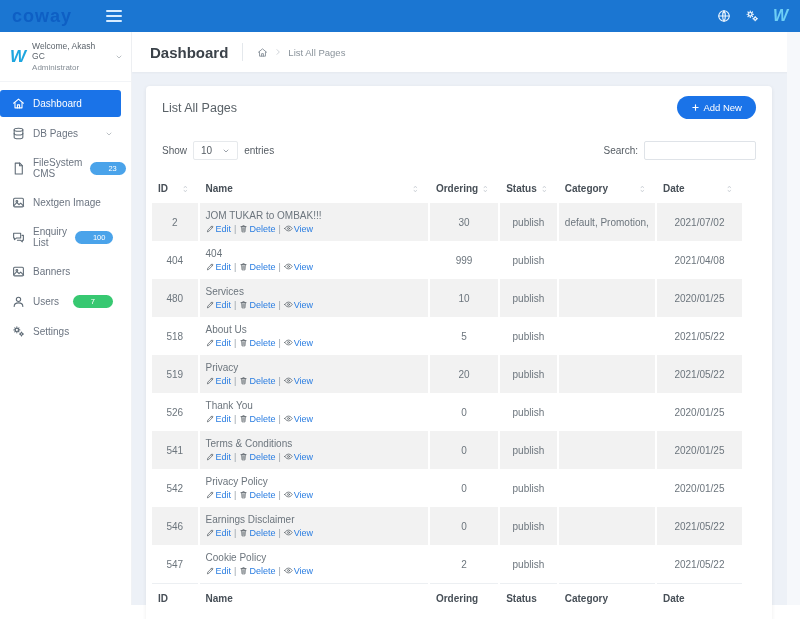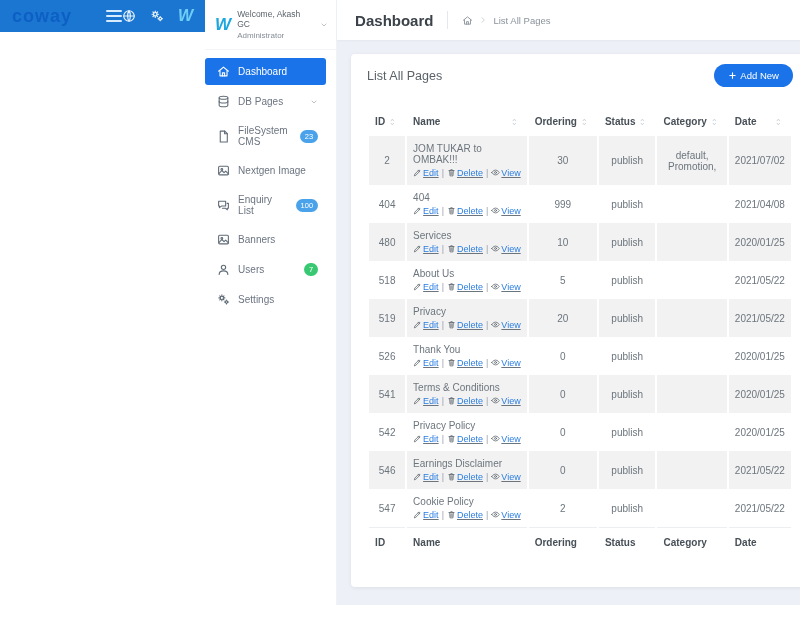--- a/index.html
+++ b/index.html
@@ -1,18 +1,18 @@
 <!DOCTYPE html>
 <html><head>
 <meta charset="utf-8">
 <style>
   * { margin:0; padding:0; box-sizing:border-box; }
   html,body { width:800px; height:619px; background:#fff; overflow:hidden;
               font-family:"Liberation Sans", sans-serif; }
-  .app { display:flex; flex-direction:row; height:605px; }
+  .app { display:flex; flex-direction:column; height:605px; }
 
   
   .topbar { height:32px; background:#1b76d2; display:flex; align-items:center;
             padding:0 12px; flex-shrink:0; }
   .brand { font-size:18px; font-weight:bold; letter-spacing:1px; color:#0e5fc4;
            width:88px; }
   .hamburger { width:16px; display:flex; flex-direction:column; gap:3px; cursor:pointer; margin-left:6px;}
   .hamburger i { display:block; height:2px; background:#d8ecff; border-radius:1px; }
   .topbar-spacer { flex:1; }
   .topbar-right { display:flex; align-items:center; gap:14px; }
@@ -33,21 +33,21 @@
   .user-caret { width:8px; height:8px; color:#9aa1a8; }
 
   .nav { padding-top:8px; }
   .nav-item { display:flex; align-items:center; gap:8px; padding:7px 8px 7px 12px;
               margin:0 10px 3px 0; color:#6b7480; font-size:10px; cursor:pointer;
               border-radius:3px; }
   .nav-item .ico { width:13px; height:13px; flex-shrink:0; color:#5f6b76; }
   .nav-item .lbl { flex:1; }
   .nav-item.active { background:#1a73e8; color:#fff; }
   .nav-item.active .ico { color:#fff; }
-  .badge { font-size:7.5px; color:#fff; border-radius:8px; padding:2px 5px;
+  .badge { font-size:7.5px; color:#fff; border-radius:8px; padding:2px 18px;
            min-width:14px; text-align:center; }
   .badge.blue { background:#4aa3ea; }
   .badge.green { background:#37c871; }
   .nav-caret { width:8px; height:8px; color:#9aa1a8; }
 
   
   main { flex:1; background:#edf1f7; min-width:0; position:relative; }
   .crumb-bar { height:40px; background:#fff; display:flex; align-items:center;
                padding:0 18px; box-shadow:0 1px 2px rgba(0,0,0,.04); }
   .page-title { font-size:15px; font-weight:bold; color:#3b4249; }
@@ -72,33 +72,33 @@
   .controls { display:flex; align-items:center; justify-content:space-between;
               padding:12px 16px 4px; font-size:10px; color:#555c63; }
   .len-wrap { display:flex; align-items:center; gap:6px; }
   .len-select { display:flex; align-items:center; gap:10px; border:1px solid #e6e9ec;
                 border-radius:2px; padding:3px 7px; color:#555c63; cursor:pointer; }
   .len-select .ico { width:8px; height:8px; color:#6b7480; }
   .search-wrap { display:flex; align-items:center; gap:6px; }
   .search-input { width:112px; height:19px; border:1px solid #dfe3e8; border-radius:2px;
                   font-size:10px; padding:0 5px; font-family:inherit; color:#555; outline:none; }
 
-  table { width:calc(100% - 32px); margin:10px 16px 0; border-collapse:separate;
+  table { width:calc(100% - 32px); margin:10px 4px 0; border-collapse:separate;
           border-spacing:2px 0; font-size:10px; }
   thead th, tfoot td { color:#474f57; font-weight:bold; font-size:10px;
                        text-align:left; padding:9px 6px; }
   thead th { cursor:pointer; }
   th .th-in { display:flex; align-items:center; justify-content:space-between; gap:4px; }
   .sort { width:10px; height:10px; color:#c6ccd2; flex-shrink:0; }
   tbody td { padding:7px 6px; color:#6c757d; vertical-align:middle; }
   tr.odd td { background:#f2f2f2; }
   td.c, th.c .th-in { text-align:center; }
   td.c { text-align:center; }
   .page-name { color:#6c757d; }
-  .row-actions { margin-top:3px; font-size:9px; white-space:nowrap;text-decoration:underline; }
+  .row-actions { margin-top:3px; font-size:9px; white-space:nowrap; }
   .row-actions a { color:#2a7de1; text-decoration:none; cursor:pointer; }
   .row-actions .ico { width:9px; height:9px; color:#5a6268; display:inline-block;
                       vertical-align:-1px; margin-right:1px; }
   .sep { color:#9aa2aa; margin:0 3px; }
   tfoot td { border-top:1px solid #eceff2; }
 
   .card-foot { display:flex; align-items:center; justify-content:space-between;
                padding:14px 16px 16px; }
 
   .ico svg, .top-ico svg, .sort svg, .crumb-home svg, .crumb-chev svg,
@@ -269,20 +269,38 @@
           <button class="add-btn">
             <span class="ico">
                 <svg viewBox="0 0 24 24">
                   <path d="M12 5v14M5 12h14" stroke-width="3"></path>
                 </svg>
               </span>
             <span>Add New</span>
           </button>
         </div>
 
+        <div class="controls">
+          <div class="len-wrap">
+            <span>Show</span>
+            <span class="len-select">
+              <span>10</span>
+              <span class="ico">
+                  <svg viewBox="0 0 24 24">
+                    <path d="M6 9l6 6 6-6"></path>
+                  </svg>
+                </span>
+            </span>
+            <span>entries</span>
+          </div>
+          <div class="search-wrap">
+            <span>Search:</span>
+            <input class="search-input" type="text" value="" style="">
+          </div>
+        </div>
 
         <table>
           <colgroup>
             <col style="width:8%">
               <col style="width:41%">
               <col style="width:10%">
             <col style="width:9%">
               <col style="width:17%">
               <col style="width:15%">
           </colgroup>

